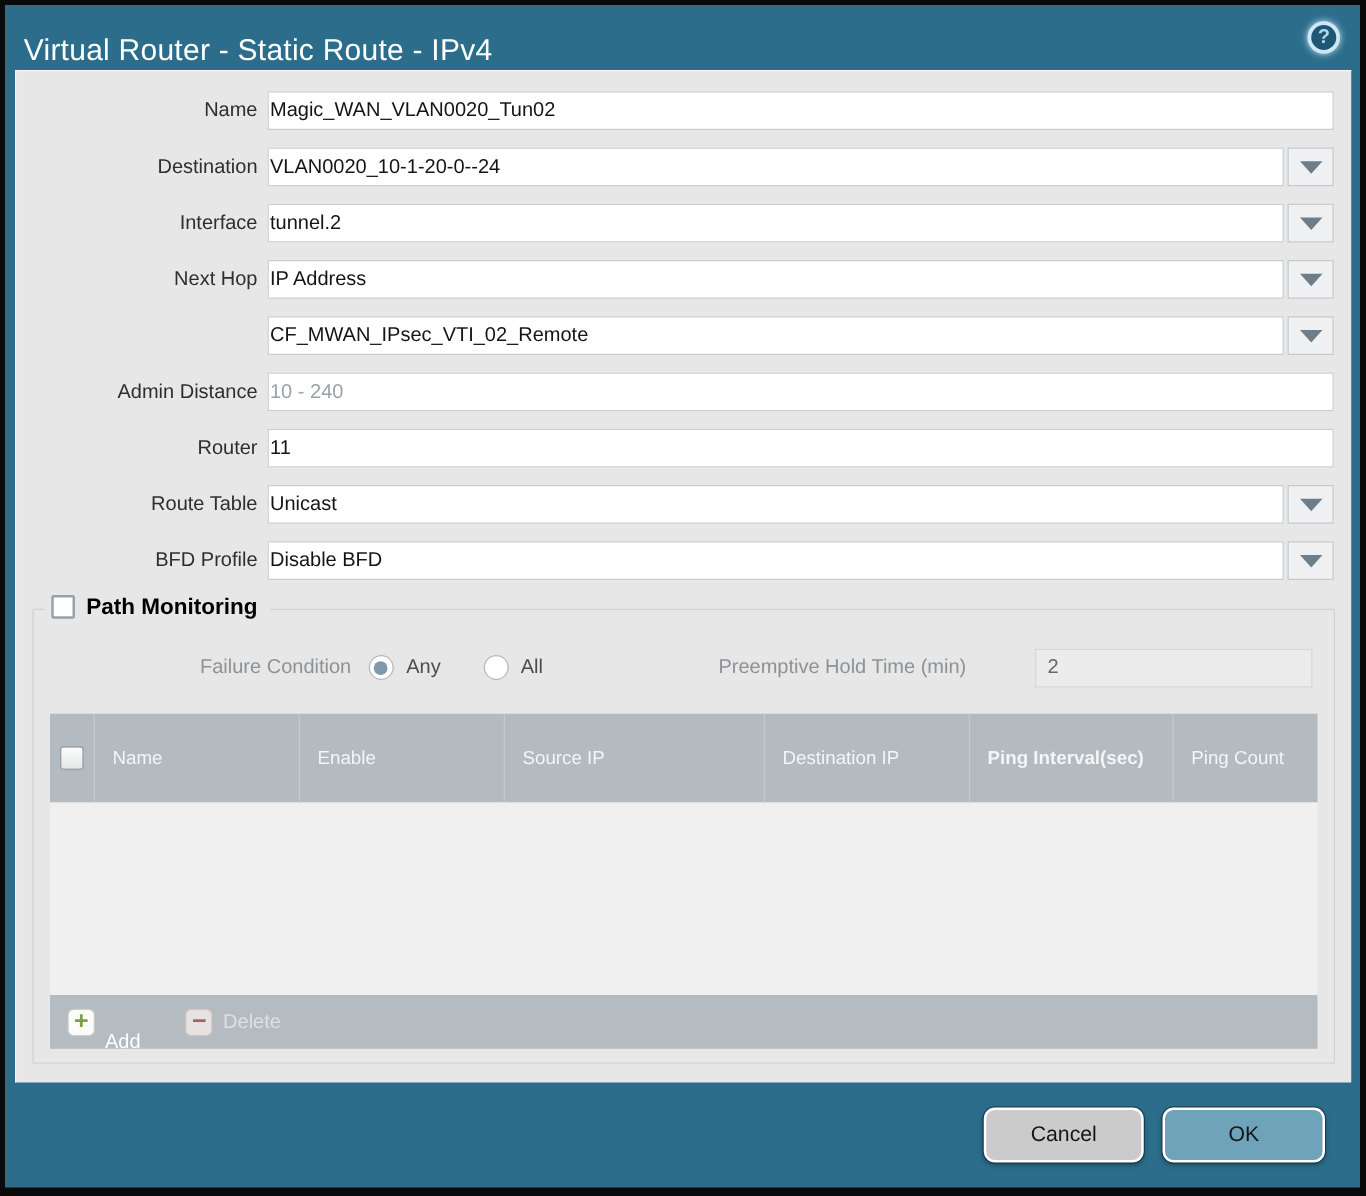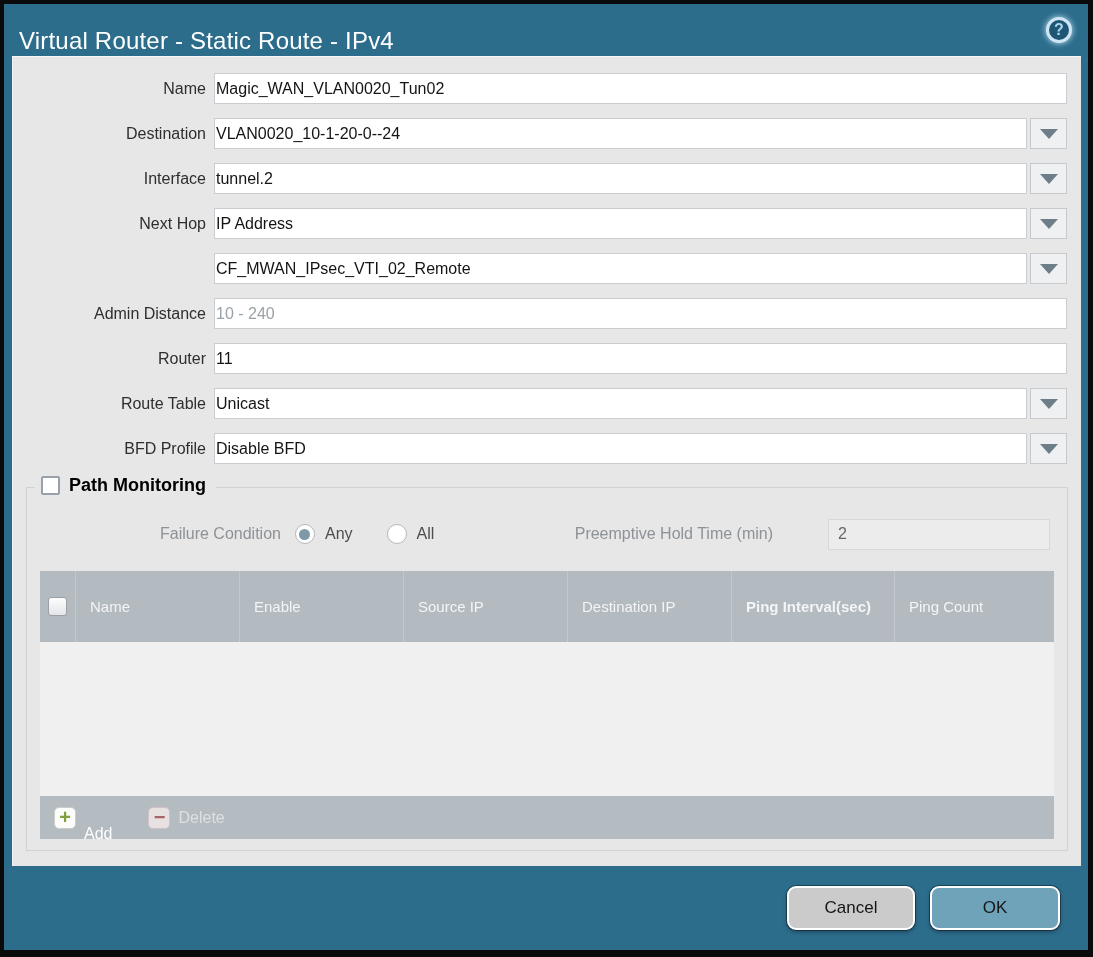--- a/index.html
+++ b/index.html
@@ -46,21 +46,21 @@
   .preempt .plabel { margin-right:9px; }
   .preempt input { width:222px; height:31px; background:#ececec; border:1px solid #d8d8d8; color:#666;
                    font-size:16px; padding:0 9px; font-family:inherit; outline:none; }
 
   .pm-table { margin:21px 13px 0 13px; }
   .pm-head { display:flex; background:#b3bac0; height:71px; }
   .pm-col { padding-left:14px; display:flex; align-items:center; color:#f3f5f6; font-size:15px;
             border-left:1px solid #c3c9ce; line-height:1.3; }
   .pm-col.c0 { width:35px; border-left:none; justify-content:center; padding:0; }
   .pm-col.c1 { width:164px; } .pm-col.c2 { width:164px; } .pm-col.c3 { width:164px; }
-  .pm-col.c4 { width:164px; } .pm-col.c5 { width:163px;font-weight:bold; } .pm-col.c6 { flex:1; }
+  .pm-col.c4 { width:164px;margin-left:44px; } .pm-col.c5 { width:163px;font-weight:bold; } .pm-col.c6 { flex:1; }
   .hdr-cb { width:19px; height:19px; background:linear-gradient(#fdfdfd,#e3e5e7); border:1px solid #9aa0a5;
             border-radius:3px; cursor:pointer; }
   .pm-body { height:154px; background:#f0f0f1; }
   .pm-foot { height:43px; background:#b4bbc1; display:flex; align-items:center; padding-left:14px; }
   .tbtn { display:flex; align-items:center; gap:8px; font-size:16px; cursor:pointer; }
   .tbtn .lbl-add { color:#fff;margin-top:32px; }
   .tbtn .lbl-del { color:rgba(255,255,255,0.55); }
   .icon-plus { width:22px; height:22px; border-radius:5px; background:#fcfcfa; border:1px solid #c9cec7;
                color:#7fa03c; font-size:20px; font-weight:bold; line-height:19px; text-align:center; }
   .icon-minus { width:22px; height:22px; border-radius:5px; background:#f5ebeb; border:1px solid #d6c6c6;

